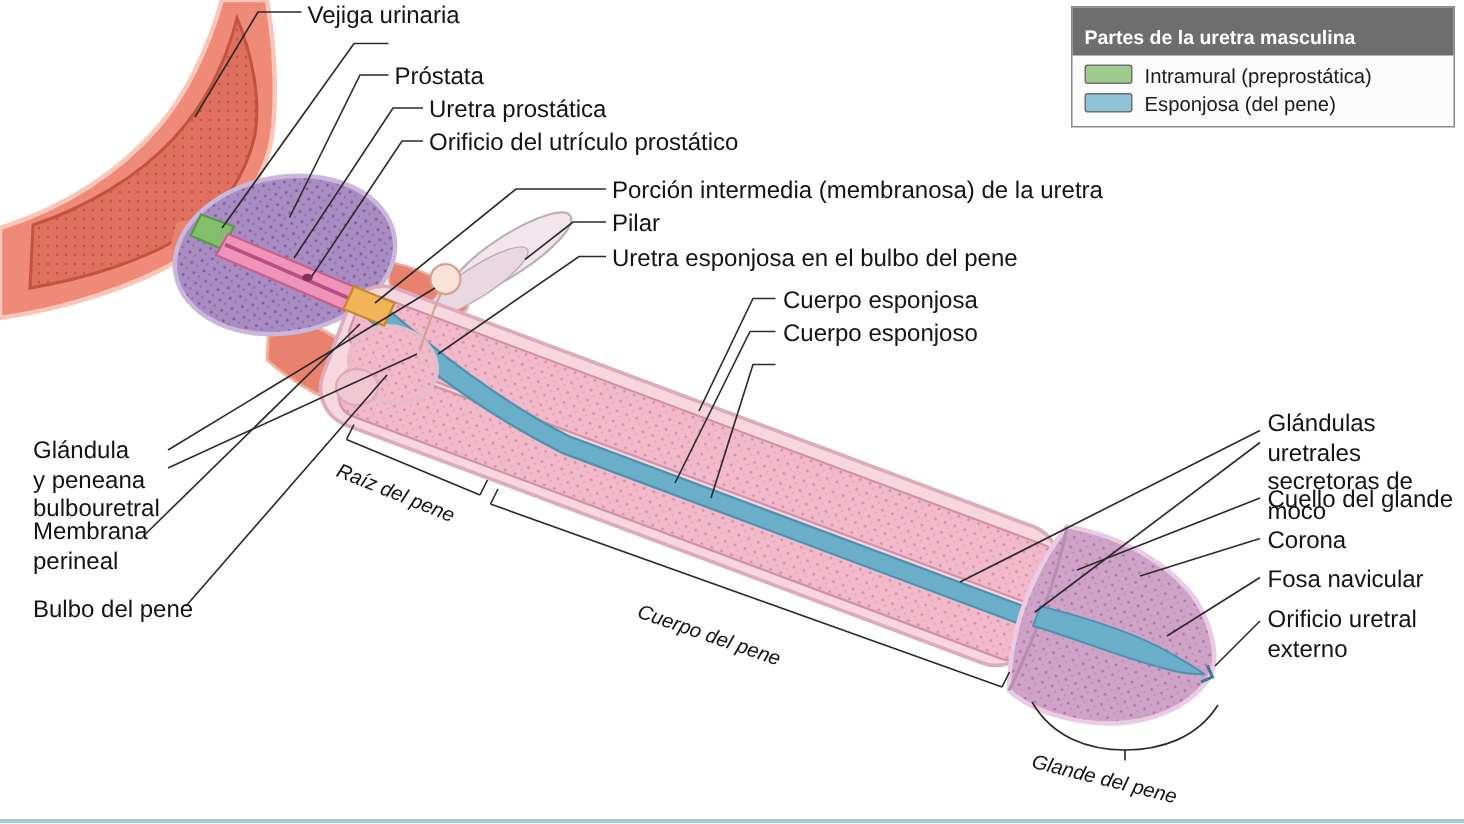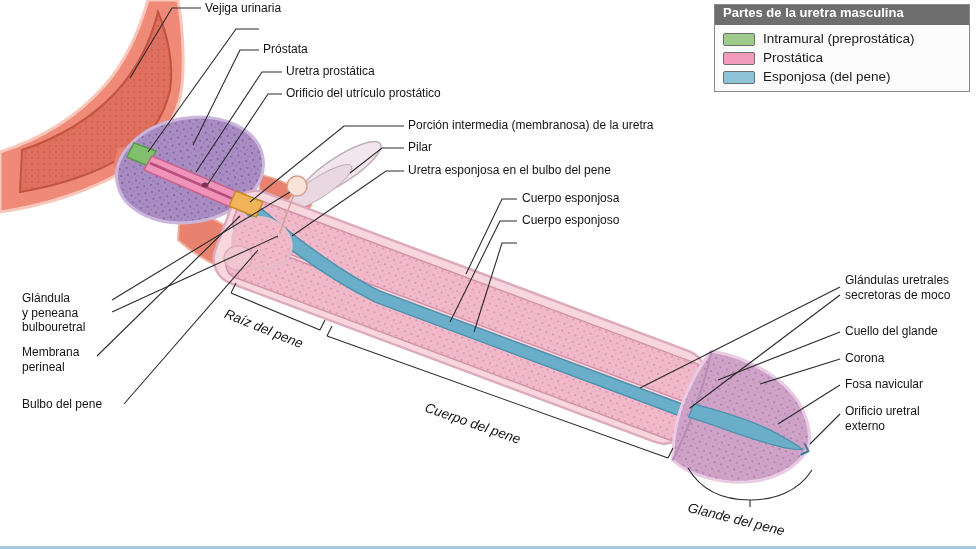--- a/index.html
+++ b/index.html
@@ -2,34 +2,34 @@
 <html><head>
 <meta charset="utf-8">
 <style>
   html,body{margin:0;padding:0;background:#fff;}
   .canvas{
     position:relative;width:976px;height:549px;background:#ffffff;overflow:hidden;
     font-family:"Liberation Sans",sans-serif;color:#1b1b1b;
   }
   .art{position:absolute;left:0;top:0;}
   .lbl{
-    position:absolute;font-size:12px;line-height:1.22;white-space:pre-line;
+    position:absolute;font-size:16px;line-height:1.22;white-space:pre-line;
     color:#141414;
   }
   .lbl.rot{font-style:italic;font-size:13.5px;transform-origin:left top;}
   .legend{
     position:absolute;left:714px;top:4px;width:256px;
     border:1px solid #8a8a8a;background:#fbfbfb;box-sizing:border-box;
   }
   .legend-title{
     background:#6e6e6e;color:#ffffff;font-weight:bold;font-size:13px;
-    padding:0 8px 5px 8px;
+    padding:12px 8px 5px 8px;
   }
   .legend-items{padding:6px 8px 7px 8px;display:flex;flex-direction:column;gap:4px;}
-  .legend-row{display:flex;align-items:flex-end;gap:8px;font-size:13.5px;}
+  .legend-row{display:flex;align-items:flex-start;gap:8px;font-size:13.5px;}
   .swatch{width:30px;height:11px;border:1px solid #6f6f6f;border-radius:2px;flex:0 0 auto;}
   .bottom-rule{position:absolute;left:0;bottom:0;width:976px;height:3px;background:#a9c8dc;}
 </style>
 </head>
 <body>
 
 <div class="canvas">
 
   <svg class="art" width="976" height="549" viewBox="0 0 976 549">
     <defs>
@@ -162,24 +162,20 @@
   <div class="lbl rot" style="left:690px;top:500px;transform:rotate(14deg)">Glande del pene</div>
 
   <div class="legend">
     <div class="legend-title">Partes de la uretra masculina</div>
     <div class="legend-items">
       <div class="legend-row">
         <span class="swatch" style="background: rgb(158, 203, 139);"></span>
         <span>Intramural (preprostática)</span>
       </div>
       <div class="legend-row">
-        <span class="swatch" style="background: rgb(241, 156, 187);"></span>
-        <span>Prostática</span>
-      </div>
-      <div class="legend-row">
         <span class="swatch" style="background: rgb(143, 195, 216);"></span>
         <span>Esponjosa (del pene)</span>
       </div>
     </div>
   </div>
 
   <div class="bottom-rule"></div>
 </div>
 
 </body></html>

